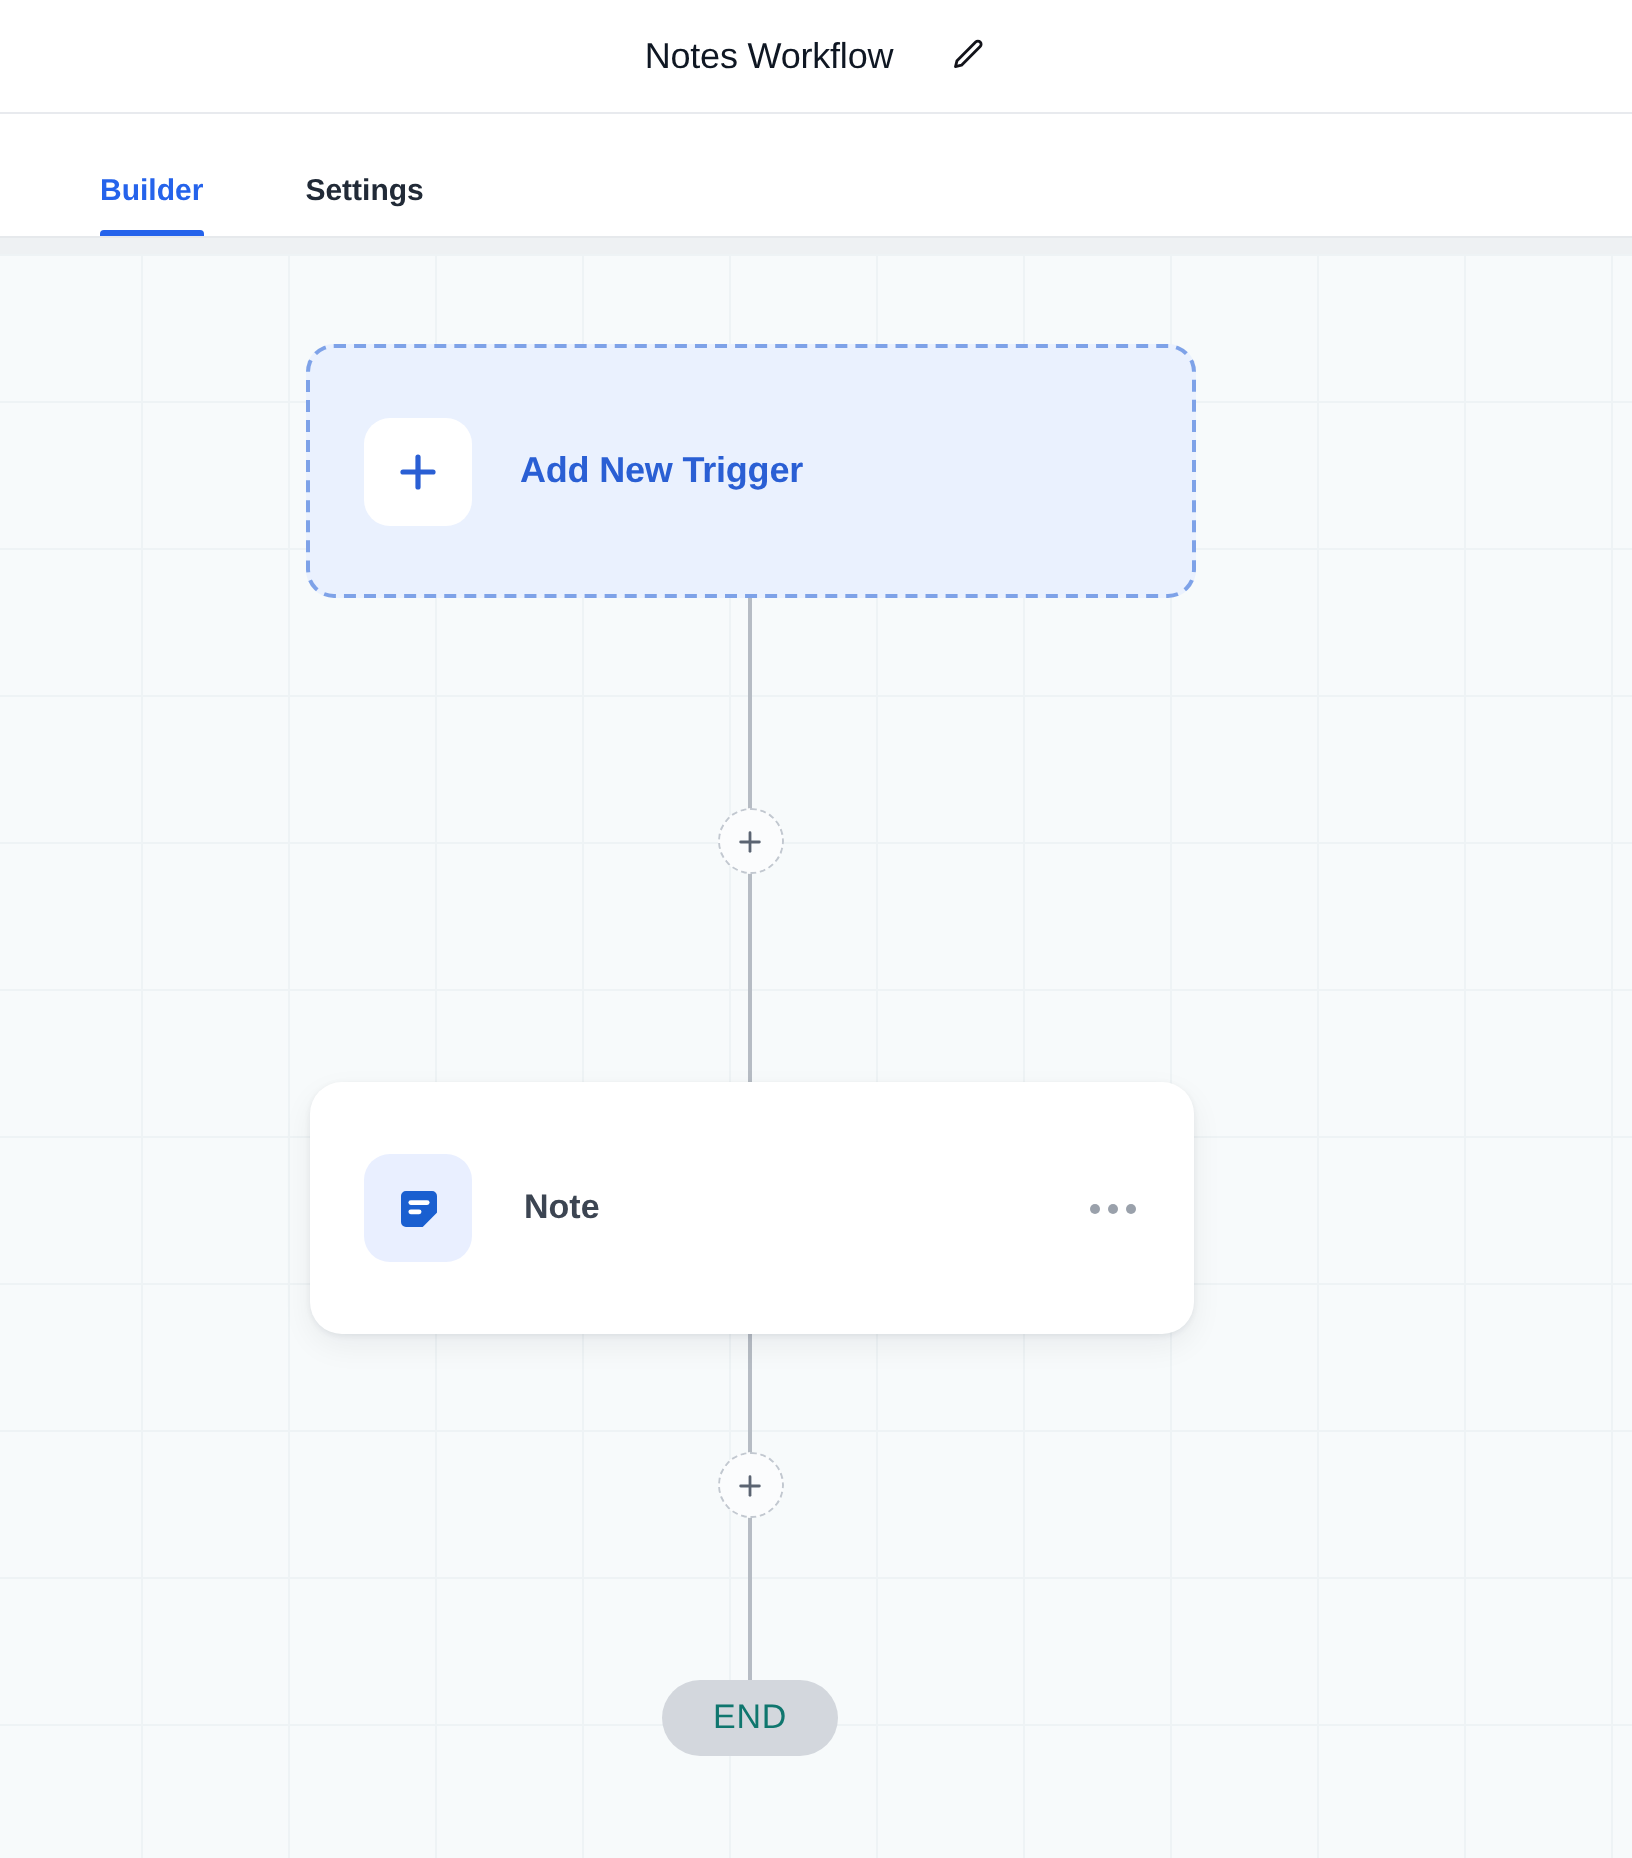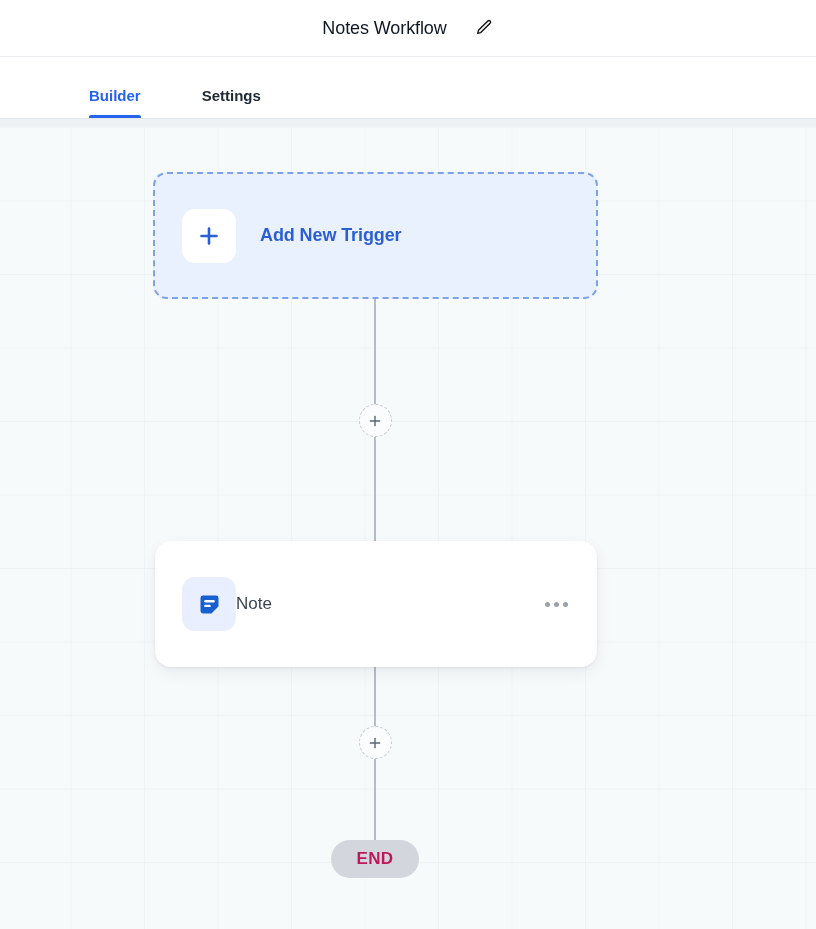--- a/index.html
+++ b/index.html
@@ -59,22 +59,22 @@
     cursor: pointer;
     color: #12131a;
   }
 
   
   .tabbar {
     height: 61px;
     background: #ffffff;
     display: flex;
     align-items: flex-end;
-    padding-left: 89px;
-    gap: 12px;
+    padding-left: 50px;
+    gap: 2px;
     flex: 0 0 auto;
   }
 
   .tab {
     position: relative;
     font-size: 15px;
     font-weight: 700;
     color: #212a37;
     padding: 0 0 14px 0;
     margin-right: 49px;
@@ -218,22 +218,23 @@
     height: 54px;
     background: #e9efff;
     border-radius: 13px;
     display: flex;
     align-items: center;
     justify-content: center;
     flex: 0 0 auto;
   }
 
   .step-label {
+    margin-left: 26px;
     font-size: 17px;
-    font-weight: 400;
+    font-weight: 700;
     color: #3c4552;
     flex: 1 1 auto;
   }
 
   .step-menu {
     width: 30px;
     height: 24px;
     display: flex;
     align-items: center;
     justify-content: center;
@@ -261,22 +262,22 @@
     background: #d3d7dd;
     border-radius: 19px;
     display: flex;
     align-items: center;
     justify-content: center;
     z-index: 2;
   }
 
   .end-label {
     font-size: 17px;
-    font-weight: 700;
-    color: #be185d;
+    font-weight: 400;
+    color: #0f766e;
     letter-spacing: 0.4px;
   }
 </style>
 </head>
 <body>
 
 <div class="app">
 
   <div class="titlebar">
     <div class="titlebar-inner">

